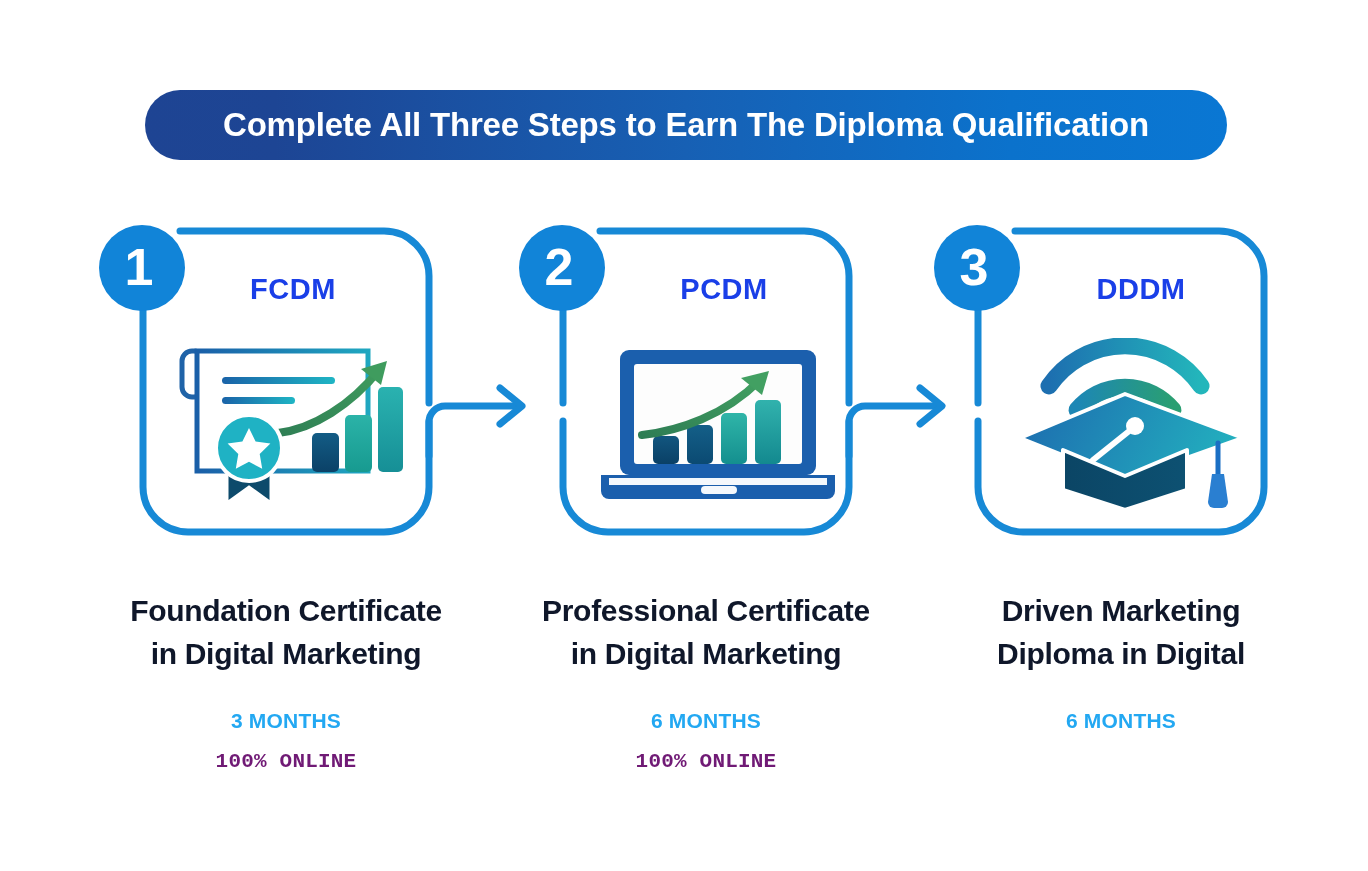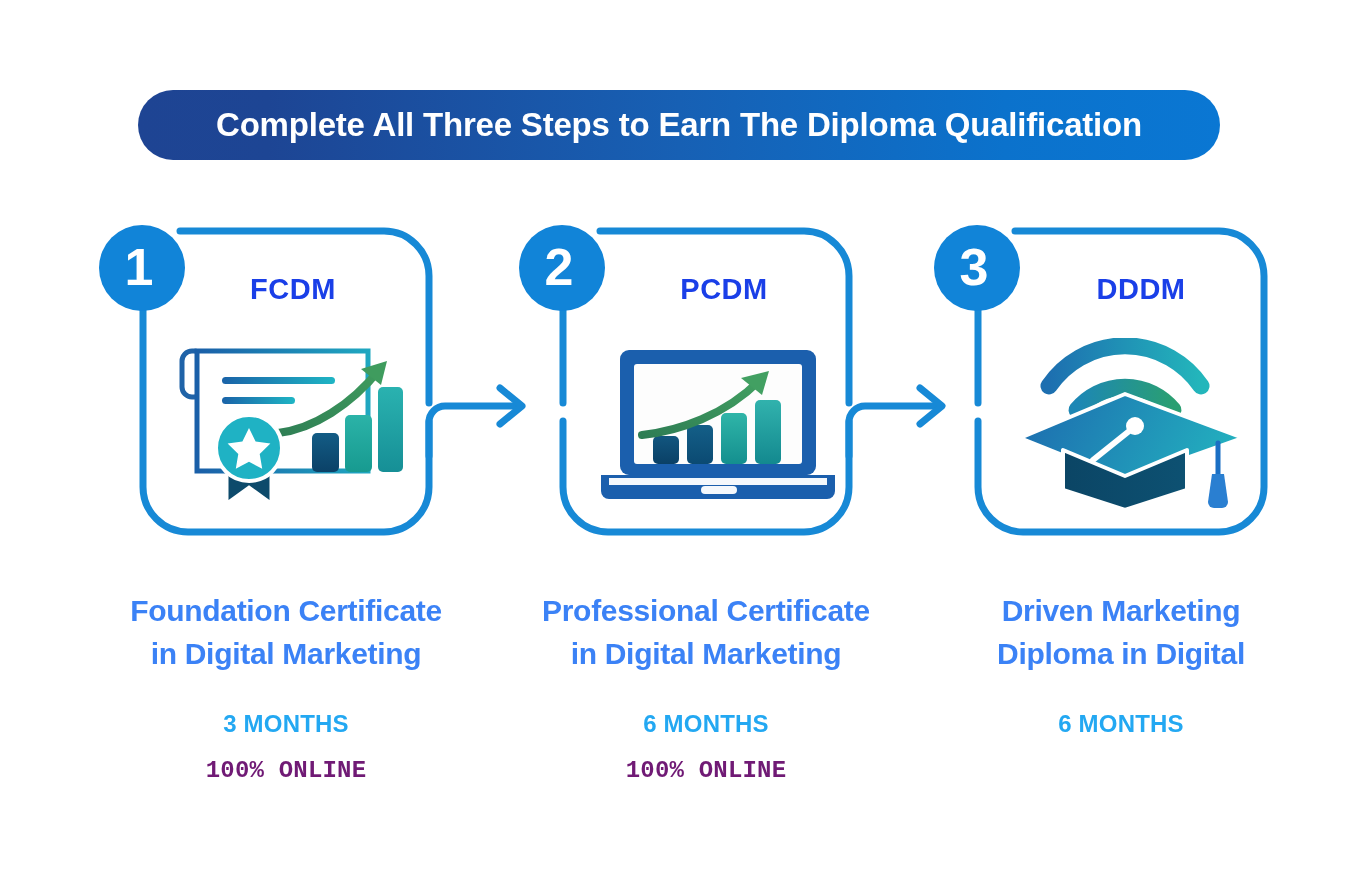--- a/index.html
+++ b/index.html
@@ -18,21 +18,21 @@
   #infographic {
     position: absolute;
     left: 0; top: 0;
     width: 1368px;
     height: 871px;
   }
 
   
   .banner {
     position: absolute;
-    left: 138px;
+    left: 145px;
     top: 90px;
     width: 1082px;
     height: 70px;
     border-radius: 35px;
     background: linear-gradient(90deg, #1e4493 0%, #1d4594 12%, #1760b4 50%, #0b72cc 80%, #0a77d3 100%);
     display: flex;
     align-items: center;
     justify-content: center;
     box-sizing: border-box;
   }
@@ -127,32 +127,32 @@
   .step-3 .icon-wrap { padding-left: 28px; box-sizing: border-box; }
 
   
   .caption {
     position: absolute;
     top: 365px;
     width: 380px;
     text-align: center;
   }
   .caption-title {
-    color: #3b82f6;
+    color: #0f172a;
     font-size: 30px;
     font-weight: bold;
     line-height: 1.42;
     letter-spacing: -0.3px;
     font-family: "Liberation Sans", sans-serif;
   }
   .caption-meta {
     margin-top: 26px;
   }
   .meta-line {
-    font-size: 24px;
+    font-size: 21px;
     font-weight: bold;
     line-height: 1.95;
     letter-spacing: 0.2px;
     font-family: "Liberation Sans", sans-serif;
   }
   .meta-duration { color: #23a8f2; }
   .meta-mode { color: #701a75; font-family: Liberation Mono, monospace; }
 </style>
 </head>
 <body>

